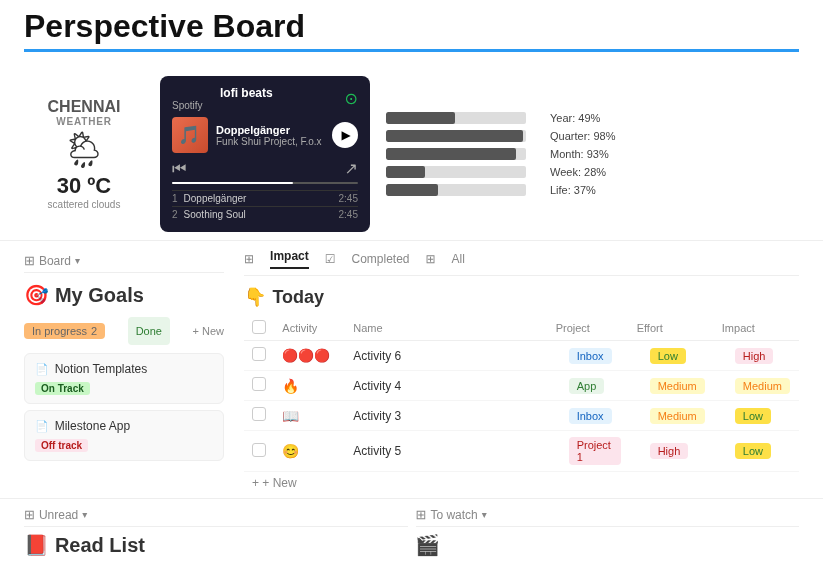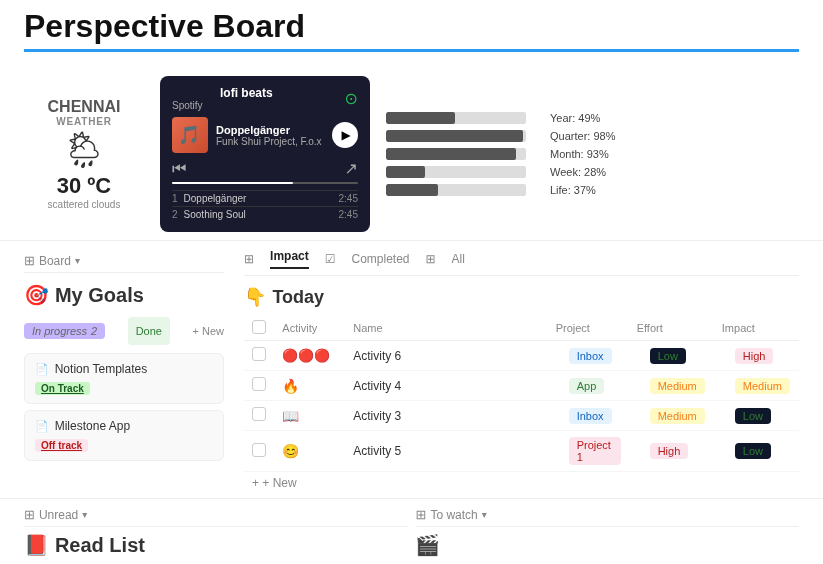--- a/index.html
+++ b/index.html
@@ -48,28 +48,28 @@
     .progress-bar-fill { height: 100%; background: #555; border-radius: 2px; }
     .progress-label { font-size: 11px; color: #444; min-width: 80px; }
 
     
     .main-content { display: flex; gap: 0; padding: 0 24px; }
 
     
     .sidebar { min-width: 200px; max-width: 210px; margin-right: 20px; }
     .sidebar-header { display: flex; align-items: center; gap: 4px; font-size: 12px; color: #888; margin-bottom: 10px; padding: 4px 0; border-bottom: 1px solid #eee; }
     .goals-title { font-size: 20px; font-weight: 700; margin-bottom: 10px; display: flex; align-items: center; gap: 6px; }
-    .in-progress-badge { background: #c4b5fd; border-radius: 4px; padding: 2px 8px; font-size: 11px; color: #666; display: inline-flex; align-items: center; gap: 4px; font-style: italic; }
+    .in-progress-badge { background: #fdba74; border-radius: 4px; padding: 2px 8px; font-size: 11px; color: #666; display: inline-flex; align-items: center; gap: 4px; }
     .done-badge { background: #e8f5e9; border-radius: 4px; padding: 8px 8px; font-size: 11px; color: #2e7d32; cursor: pointer; }
     .new-badge { color: #888; font-size: 11px; cursor: pointer; }
     .goals-row { display: flex; align-items: center; justify-content: space-between; margin-bottom: 8px; }
     .goal-item { background: #f9f9f9; border: 1px solid #eee; border-radius: 6px; padding: 8px 10px; margin-bottom: 6px; }
     .goal-item-title { font-size: 12px; font-weight: 500; display: flex; align-items: center; gap: 6px; margin-bottom: 4px; }
     .goal-icon { font-size: 11px; }
-    .status-tag { display: inline-block; border-radius: 3px; padding: 1px 6px; font-size: 10px; font-weight: 600; text-decoration: underline; }
+    .status-tag { display: inline-block; border-radius: 3px; padding: 1px 6px; font-size: 10px; font-weight: 600; }
     .on-track { background: #c8f7c5; color: #1b5e20; }
     .off-track { background: #fce4ec; color: #b71c1c; }
 
     
     .right-content { flex: 1; min-width: 0; }
     .tabs-row { display: flex; gap: 16px; margin-bottom: 10px; align-items: center; font-size: 12px; color: #888; border-bottom: 1px solid #eee; padding-bottom: 6px; }
     .tab-active { color: #222; font-weight: 600; border-bottom: 2px solid #222; padding-bottom: 4px; }
     .tab { cursor: pointer; }
     .section-title { font-size: 18px; font-weight: 700; margin-bottom: 8px; display: flex; align-items: center; gap: 6px; }
     .section-icon { font-size: 18px; }
@@ -85,21 +85,21 @@
     .col-effort { width: 80px; }
     .col-impact { width: 80px; }
     .checkbox { width: 14px; height: 14px; border: 1px solid #ccc; border-radius: 3px; display: inline-block; cursor: pointer; }
     .dot-fire { font-size: 14px; }
     .dot-book { font-size: 14px; }
     .dot-emoji { font-size: 14px; }
     .tag { display: inline-block; border-radius: 4px; padding: 2px 8px; font-size: 11px; font-weight: 500; margin-left: 13px; }
     .tag-inbox { background: #e3f2fd; color: #1565c0; }
     .tag-app { background: #e8f5e9; color: #2e7d32; }
     .tag-project1 { background: #fce4ec; color: #b71c1c; }
-    .tag-low { background: #0f172a; color: #2e7d32; }
+    .tag-low { background: #fde047; color: #2e7d32; }
     .tag-medium { background: #fff9c4; color: #f57f17; }
     .tag-high { background: #fce4ec; color: #b71c1c; }
     .new-row { color: #888; font-size: 12px; cursor: pointer; padding: 4px 8px; }
 
     
     .bottom-section { display: flex; gap: 0; padding: 8px 24px 0; border-top: 1px solid #eee; margin-top: 4px; }
     .bottom-left { flex: 1; min-width: 0; margin-right: 8px; }
     .bottom-right { flex: 1; min-width: 0; }
     .section-header { display: flex; align-items: center; gap: 4px; font-size: 12px; color: #888; margin-bottom: 6px; border-bottom: 1px solid #eee; padding-bottom: 4px; }
     .section-main-title { font-size: 20px; font-weight: 700; margin-bottom: 6px; display: flex; align-items: center; gap: 6px; }

